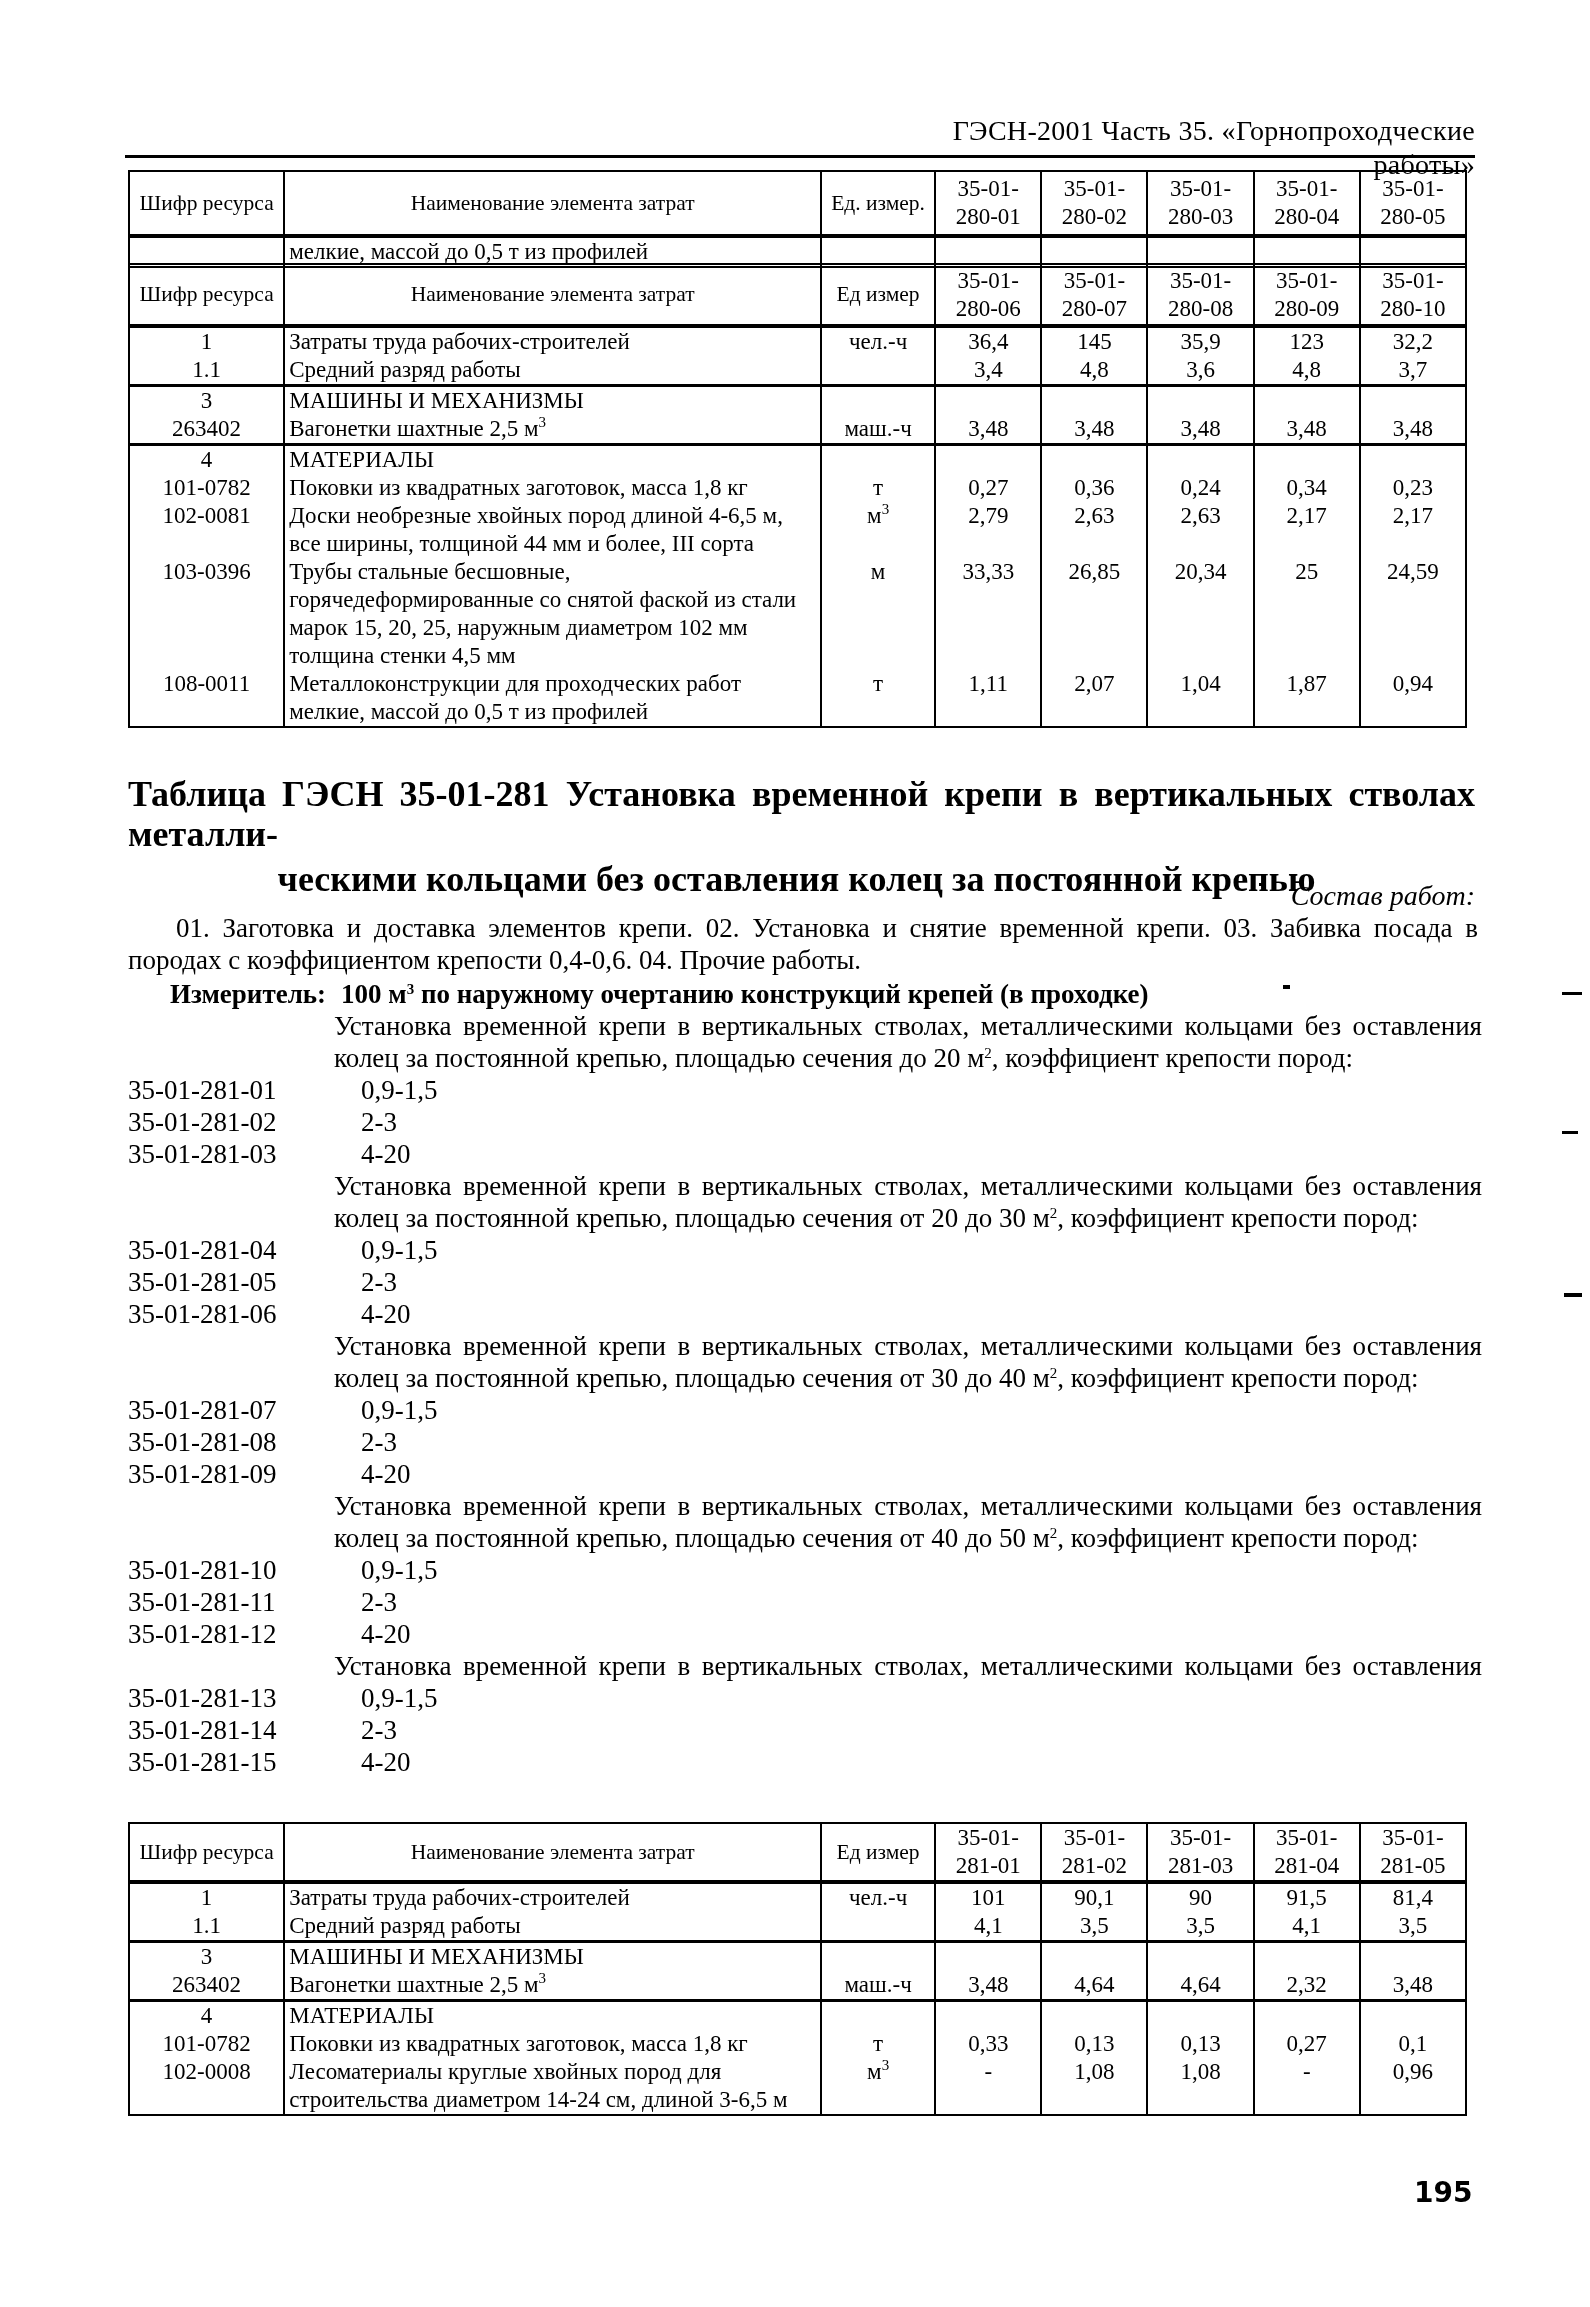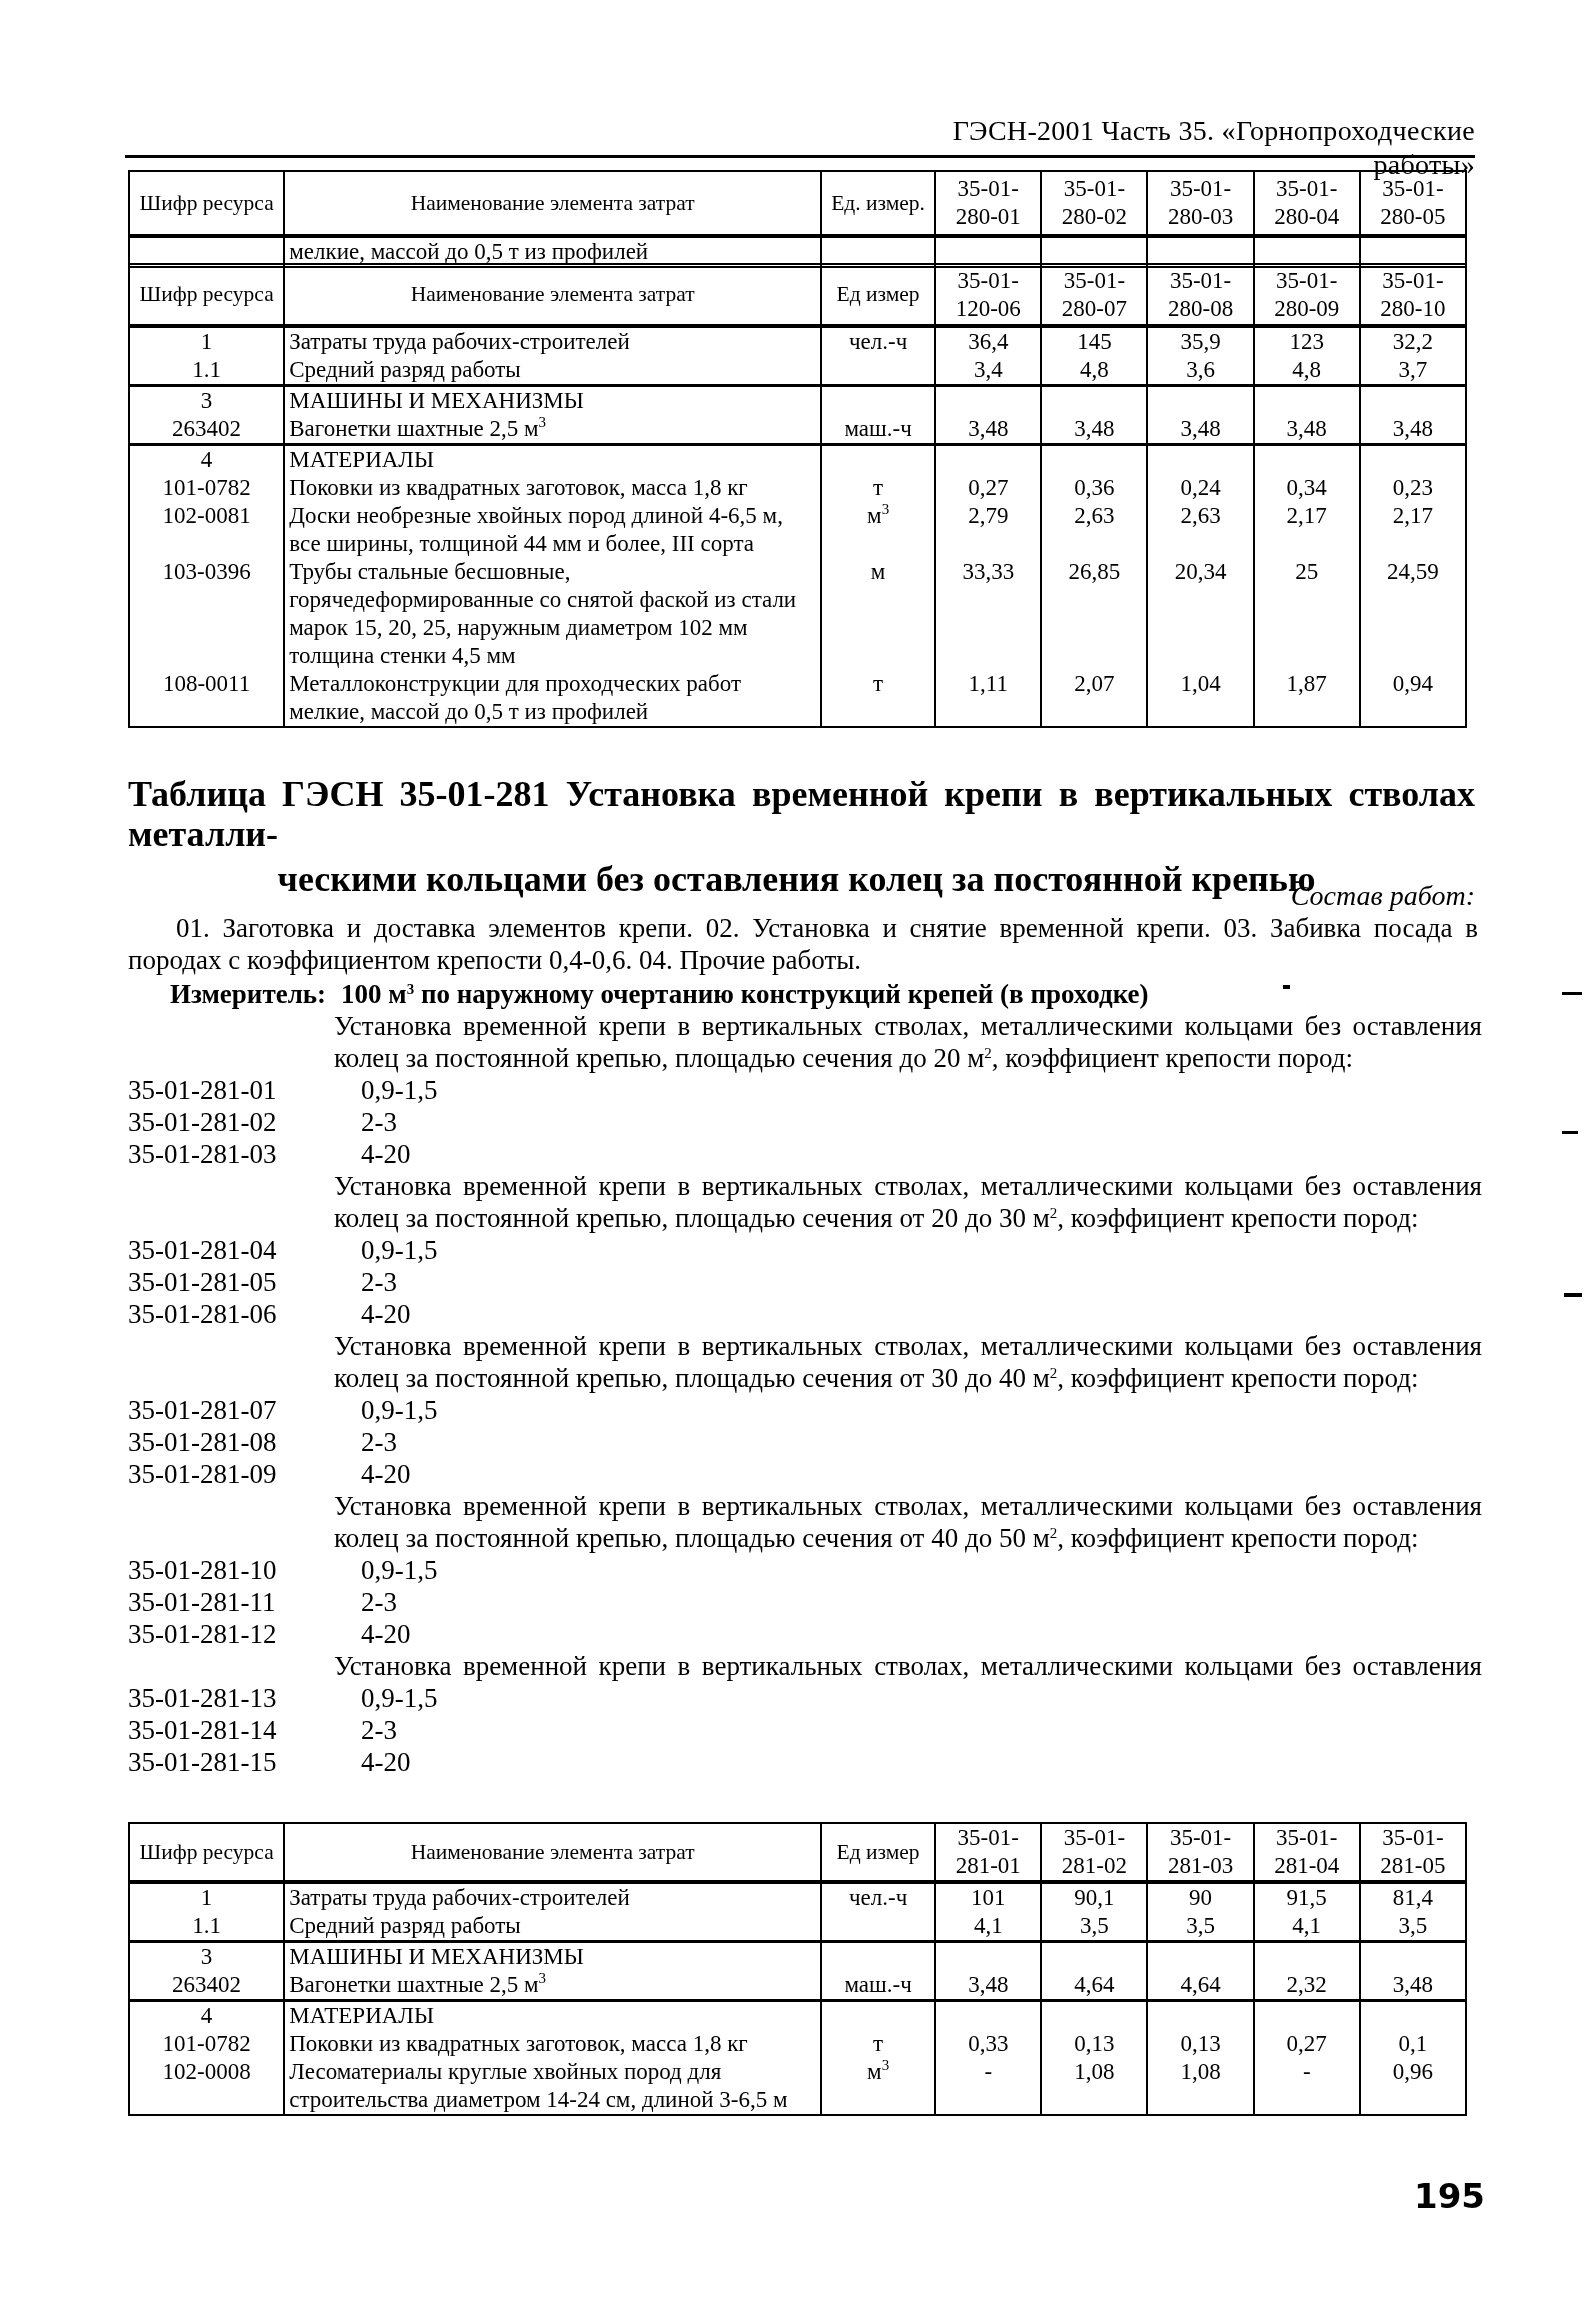--- a/index.html
+++ b/index.html
@@ -59,21 +59,21 @@
     left: 170px; top: 978px; width: 1279px; font-weight: bold; font-size: 27px; line-height: 32px;
   }
   .meter .lbl { margin-right: 15px; }
   .entries { left: 128px; top: 1010px; width: 1354px; font-size: 27px; line-height: 32px; }
   .group-desc { padding-left: 206px; text-align: justify; }
   .group-desc .line1 { display: block; text-align: justify; text-align-last: justify; }
   .entry { display: flex; }
   .entry .ecode { width: 233px; }
   .page-number {
     left: 1414px; top: 2176px; font-family: "DejaVu Sans", sans-serif; font-weight: bold;
-    font-size: 34px;
+    font-size: 28px;
   }
   .specks { left: 0; top: 0; }
   .speck { position: absolute; background: #000; }
 </style>
 </head>
 <body>
 
 <div class="abs running-header">ГЭСН-2001 Часть 35. «Горнопроходческие работы»</div>
 <div class="abs header-rule"></div>
 
@@ -123,21 +123,21 @@
       <col class="v">
       <col class="v">
       <col class="v">
       <col class="v">
     </colgroup>
   <thead>
     <tr style="height:62px">
       <th>Шифр ресурса</th>
       <th>Наименование элемента затрат</th>
       <th>Ед измер</th>
-      <th class="code"><span>35-01-</span><br><span>120-06</span></th>
+      <th class="code"><span>35-01-</span><br><span>280-06</span></th>
       <th class="code"><span>35-01-</span><br><span>280-07</span></th>
       <th class="code"><span>35-01-</span><br><span>280-08</span></th>
       <th class="code"><span>35-01-</span><br><span>280-09</span></th>
       <th class="code"><span>35-01-</span><br><span>280-10</span></th>
     </tr>
   </thead>
   <tbody>
       <tr>
         <td class="c">1</td>
         <td class="name">Затраты труда рабочих-строителей</td>

